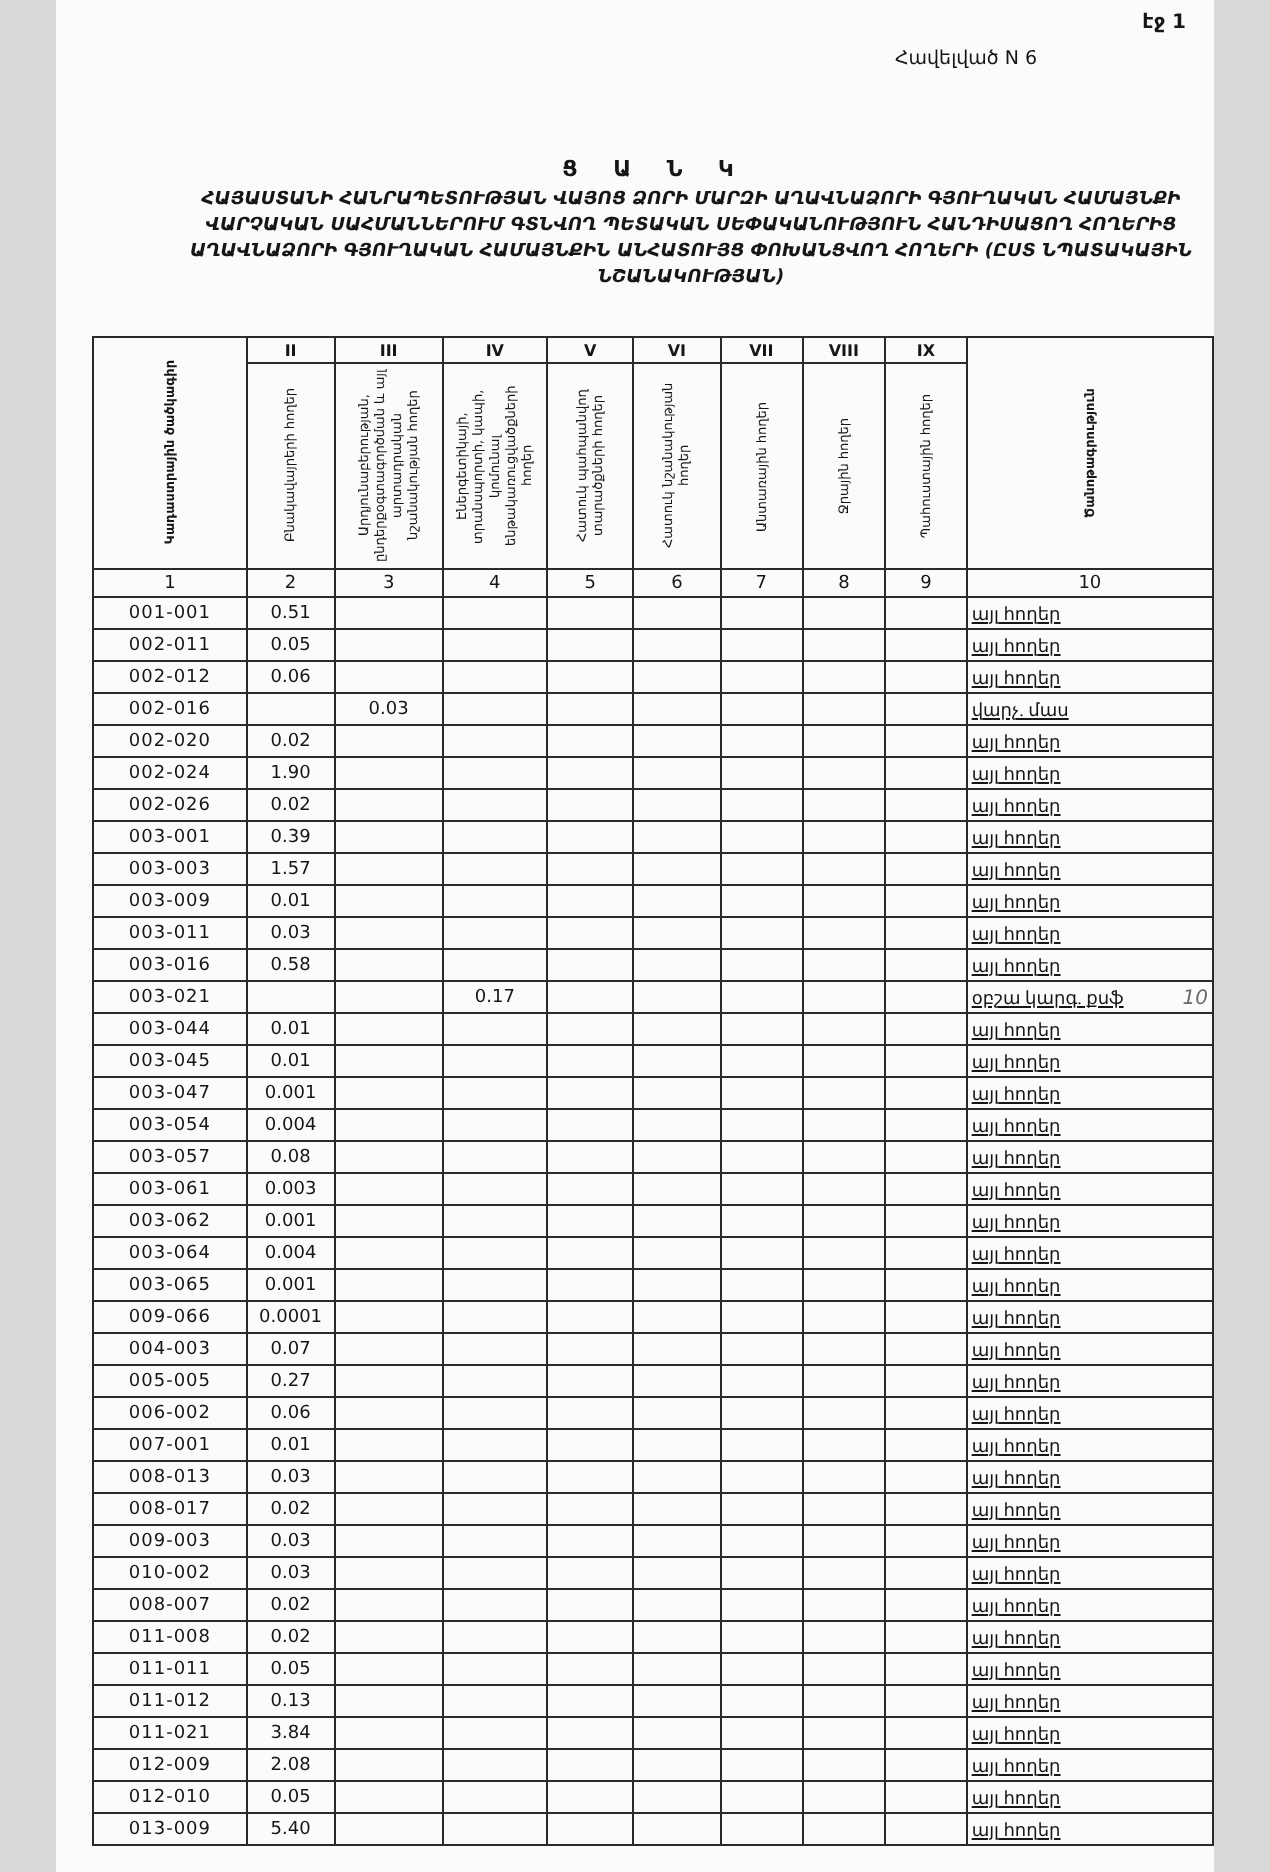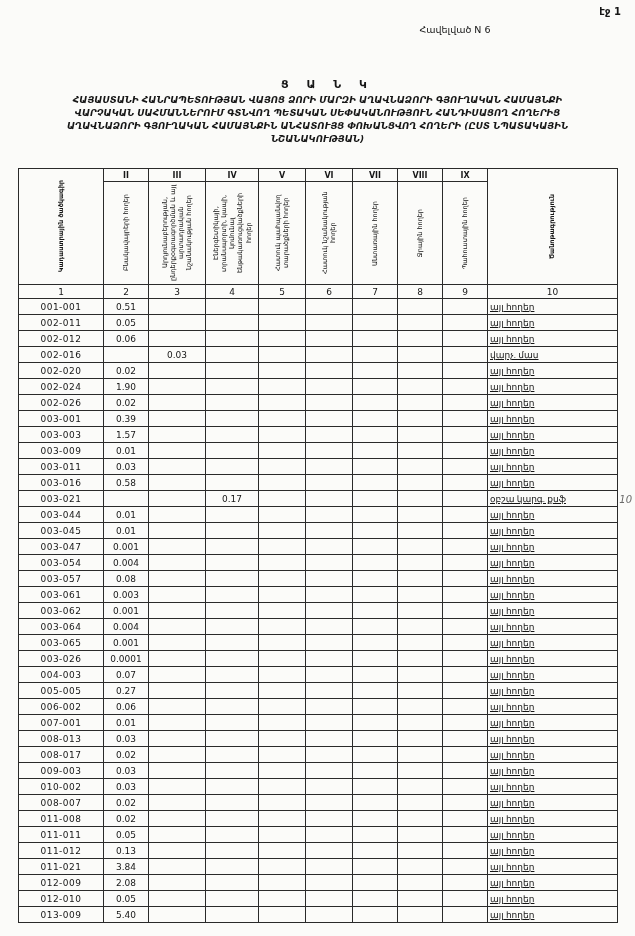--- a/index.html
+++ b/index.html
@@ -1,18 +1,18 @@
 <!DOCTYPE html>
 <html><head>
 <meta charset="utf-8">
 <style>
   html,body{margin:0;padding:0;background:#d9d9d9;}
   .page{
     position:relative;
-    width:635px;height:936px;
+    width:579px;height:936px;
     margin:0 auto;
     background:#fbfbf9;
     font-family:"DejaVu Sans",sans-serif;
     color:#161616;
     overflow:hidden;
   }
   .page-label{
     position:absolute;top:6px;right:14px;
     font-size:10px;font-weight:bold;
   }
@@ -405,21 +405,21 @@
           <td class="num"></td>
           <td class="num"></td>
           <td class="num"></td>
           <td class="num"></td>
           <td class="num"></td>
           <td class="num"></td>
           <td class="num"></td>
           <td class="note">այլ հողեր</td>
         </tr>
         <tr>
-          <td class="code">003-026</td>
+          <td class="code">009-066</td>
           <td class="num">0.0001</td>
           <td class="num"></td>
           <td class="num"></td>
           <td class="num"></td>
           <td class="num"></td>
           <td class="num"></td>
           <td class="num"></td>
           <td class="num"></td>
           <td class="note">այլ հողեր</td>
         </tr>

